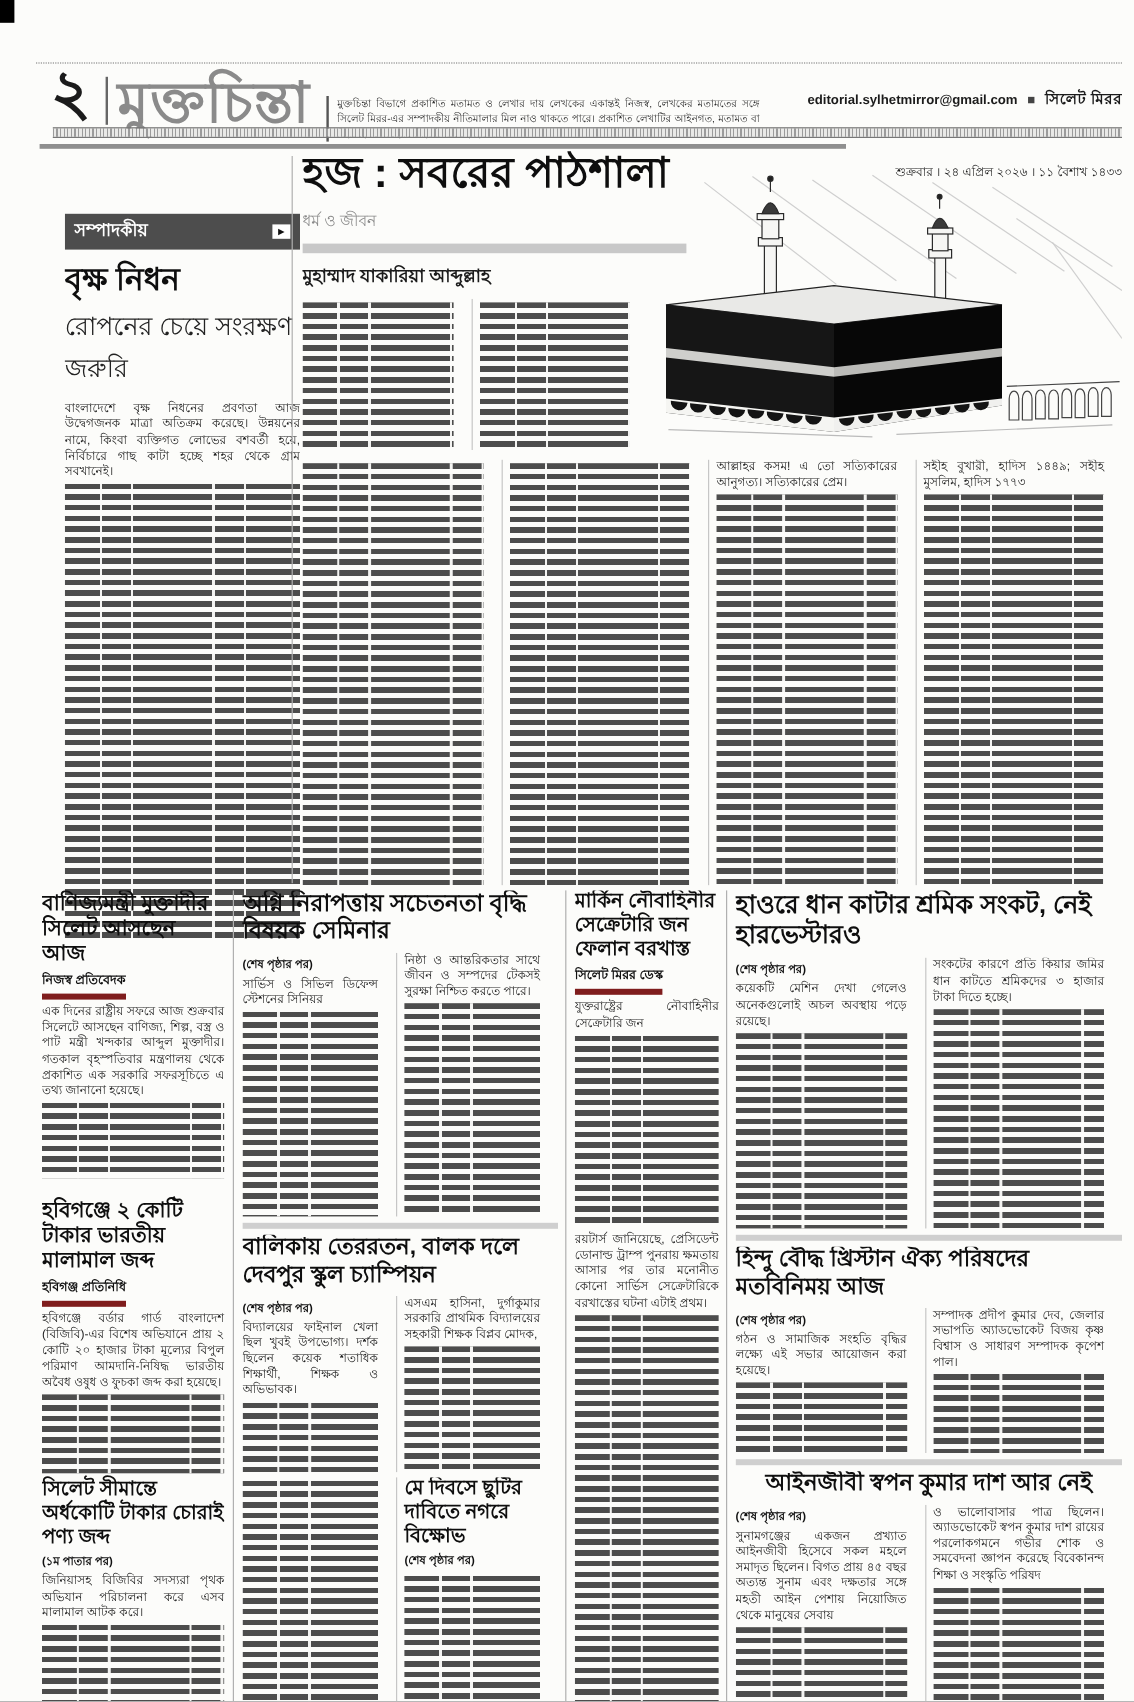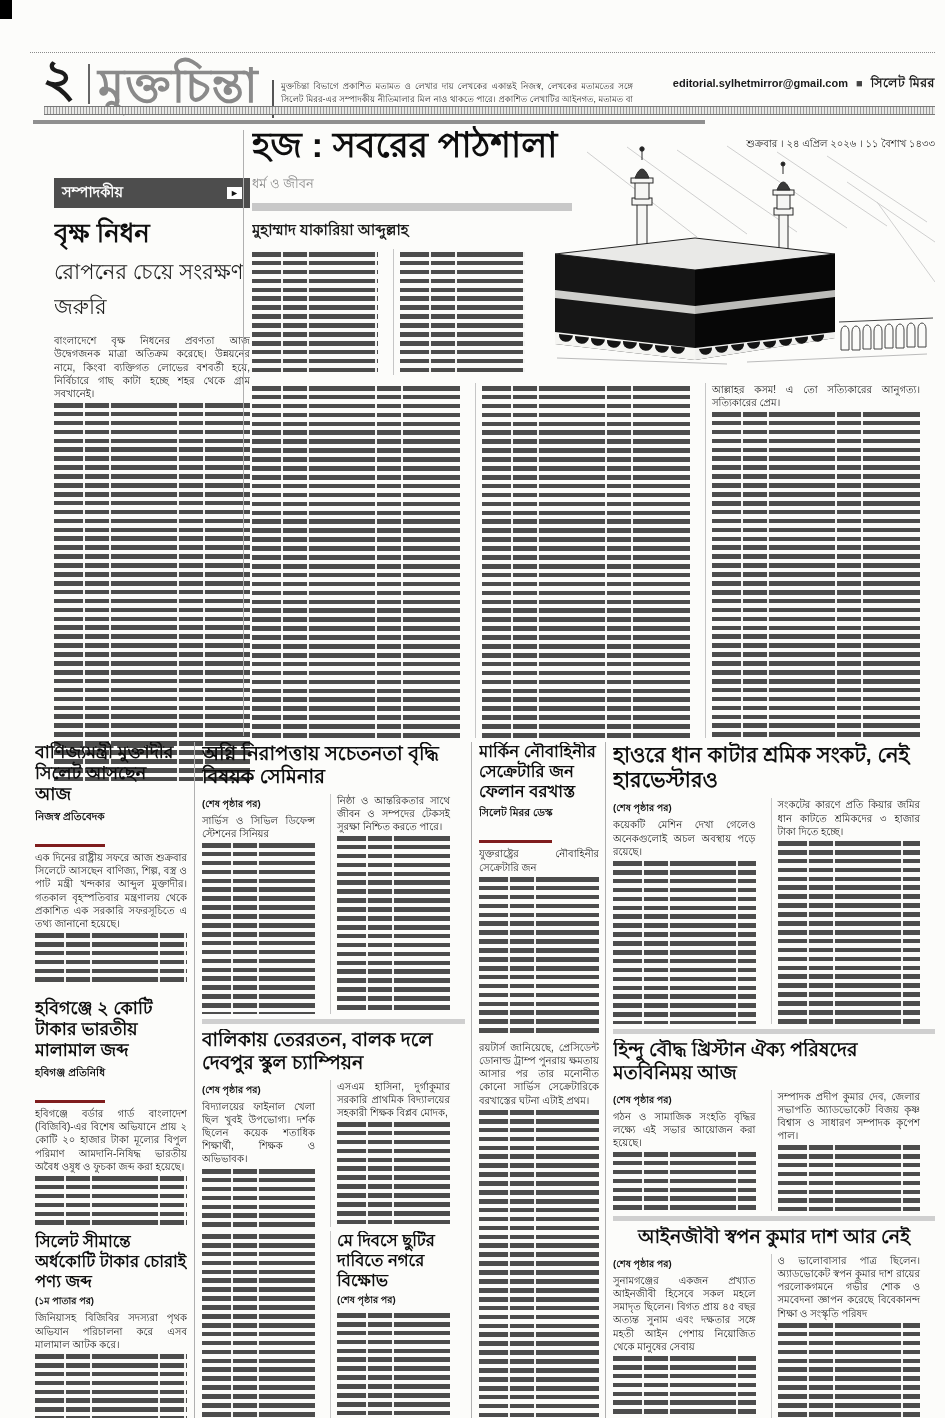--- a/index.html
+++ b/index.html
@@ -7,21 +7,21 @@
     position:relative;width:945px;height:1418px;margin:0 auto;
     background:#fcfcfa;overflow:hidden;
     font-family:"Liberation Sans","DejaVu Sans",sans-serif;color:#1b1b1b;
   }
   .abs{position:absolute;}
   .hl{font-weight:bold;color:#0e0e0e;line-height:1.2;letter-spacing:0;}
   .kick{color:#8a8a8a;}
   .bx{font-size:10px;line-height:1.32;text-align:justify;color:#222;}
   .cont{font-weight:bold;font-size:9.5px;margin:3px 0 2px;color:#111;}
   .byl{font-weight:bold;font-size:10.5px;margin:4px 0 4px;color:#111;
-       border-bottom:3px solid #7f1d1d;align-self:flex-start;padding-bottom:18px;}
+       border-bottom:5px solid #7f1d1d;align-self:flex-start;padding-bottom:2px;}
   .art{display:flex;flex-direction:column;overflow:hidden;}
   .cols{display:flex;flex:1 1 auto;min-height:0;overflow:hidden;}
   .col{flex:1 1 0;display:flex;flex-direction:column;min-height:0;overflow:hidden;padding:0 15px 0 0;}
   .col + .col{border-left:1px solid #c6c6c6;padding-left:6px;}
   .tx{flex:1 1 auto;min-height:9px;margin-top:3px;
     background-image:
       repeating-linear-gradient(90deg, rgba(255,255,255,0) 0 29px, rgba(252,252,250,.95) 29px 31px,
         rgba(255,255,255,0) 31px 55px, rgba(252,252,250,.95) 55px 57px, rgba(255,255,255,0) 57px 94px),
       repeating-linear-gradient(to bottom, rgba(38,38,38,.82) 0 4.6px, rgba(255,255,255,0) 4.6px 8.9px);
   }
@@ -166,20 +166,24 @@
       <div class="col">
         <div class="tx"></div>
       </div>
       <div class="col">
         <div class="tx"></div>
       </div>
       <div class="col">
         <div class="bx">আল্লাহর কসম! এ তো সত্যিকারের আনুগত্য। সত্যিকারের প্রেম।</div>
         <div class="tx"></div>
       </div>
+      <div class="col">
+        <div class="bx">সহীহ বুখারী, হাদিস ১৪৪৯; সহীহ মুসলিম, হাদিস ১৭৭৩</div>
+        <div class="tx"></div>
+      </div>
     </div>
   </div>
 
   <div class="abs art" style="left:35px;top:742px;width:152px;height:676px;">
     <div class="art" style="height:240px;">
       <div class="hl" style="font-size:17.5px;">বাণিজ্যমন্ত্রী মুক্তাদীর সিলেট আসছেন আজ</div>
       <div class="byl">নিজস্ব প্রতিবেদক</div>
       <div class="bx">এক দিনের রাষ্ট্রীয় সফরে আজ শুক্রবার সিলেটে আসছেন বাণিজ্য, শিল্প, বস্ত্র ও পাট মন্ত্রী খন্দকার আব্দুল মুক্তাদীর। গতকাল বৃহস্পতিবার মন্ত্রণালয় থেকে প্রকাশিত এক সরকারি সফরসূচিতে এ তথ্য জানানো হয়েছে।</div>
       <div class="tx"></div>
     </div>

